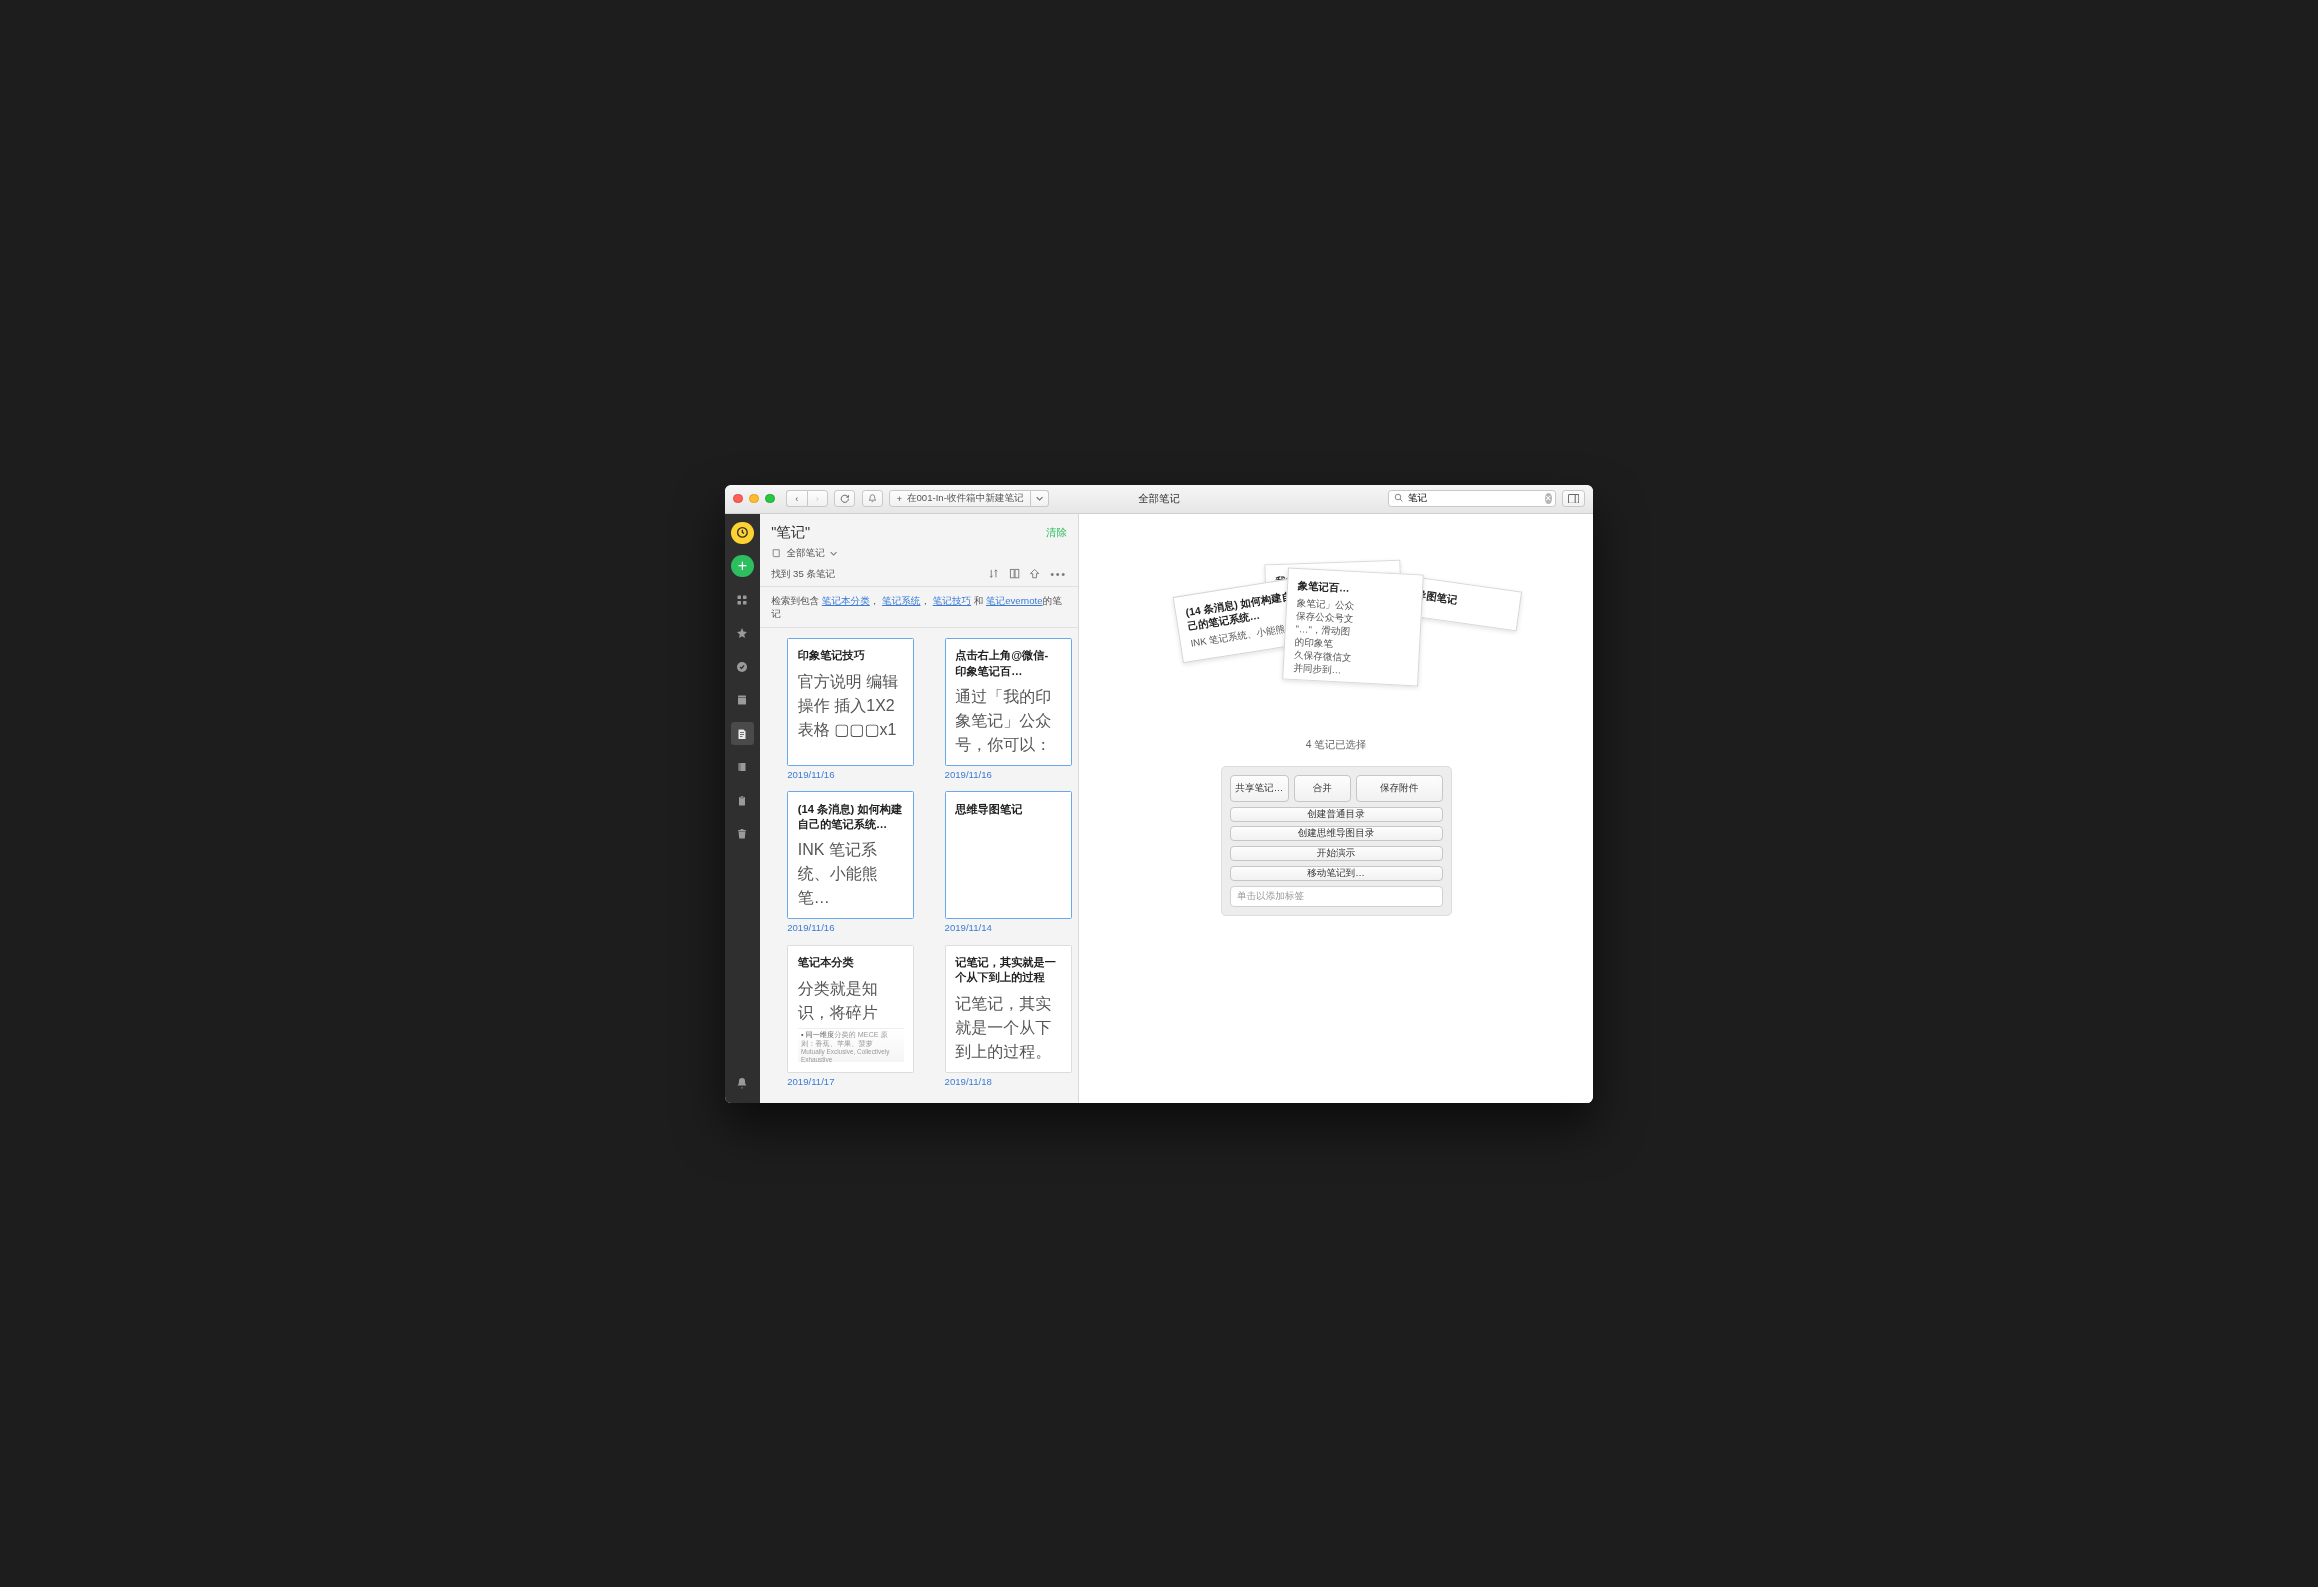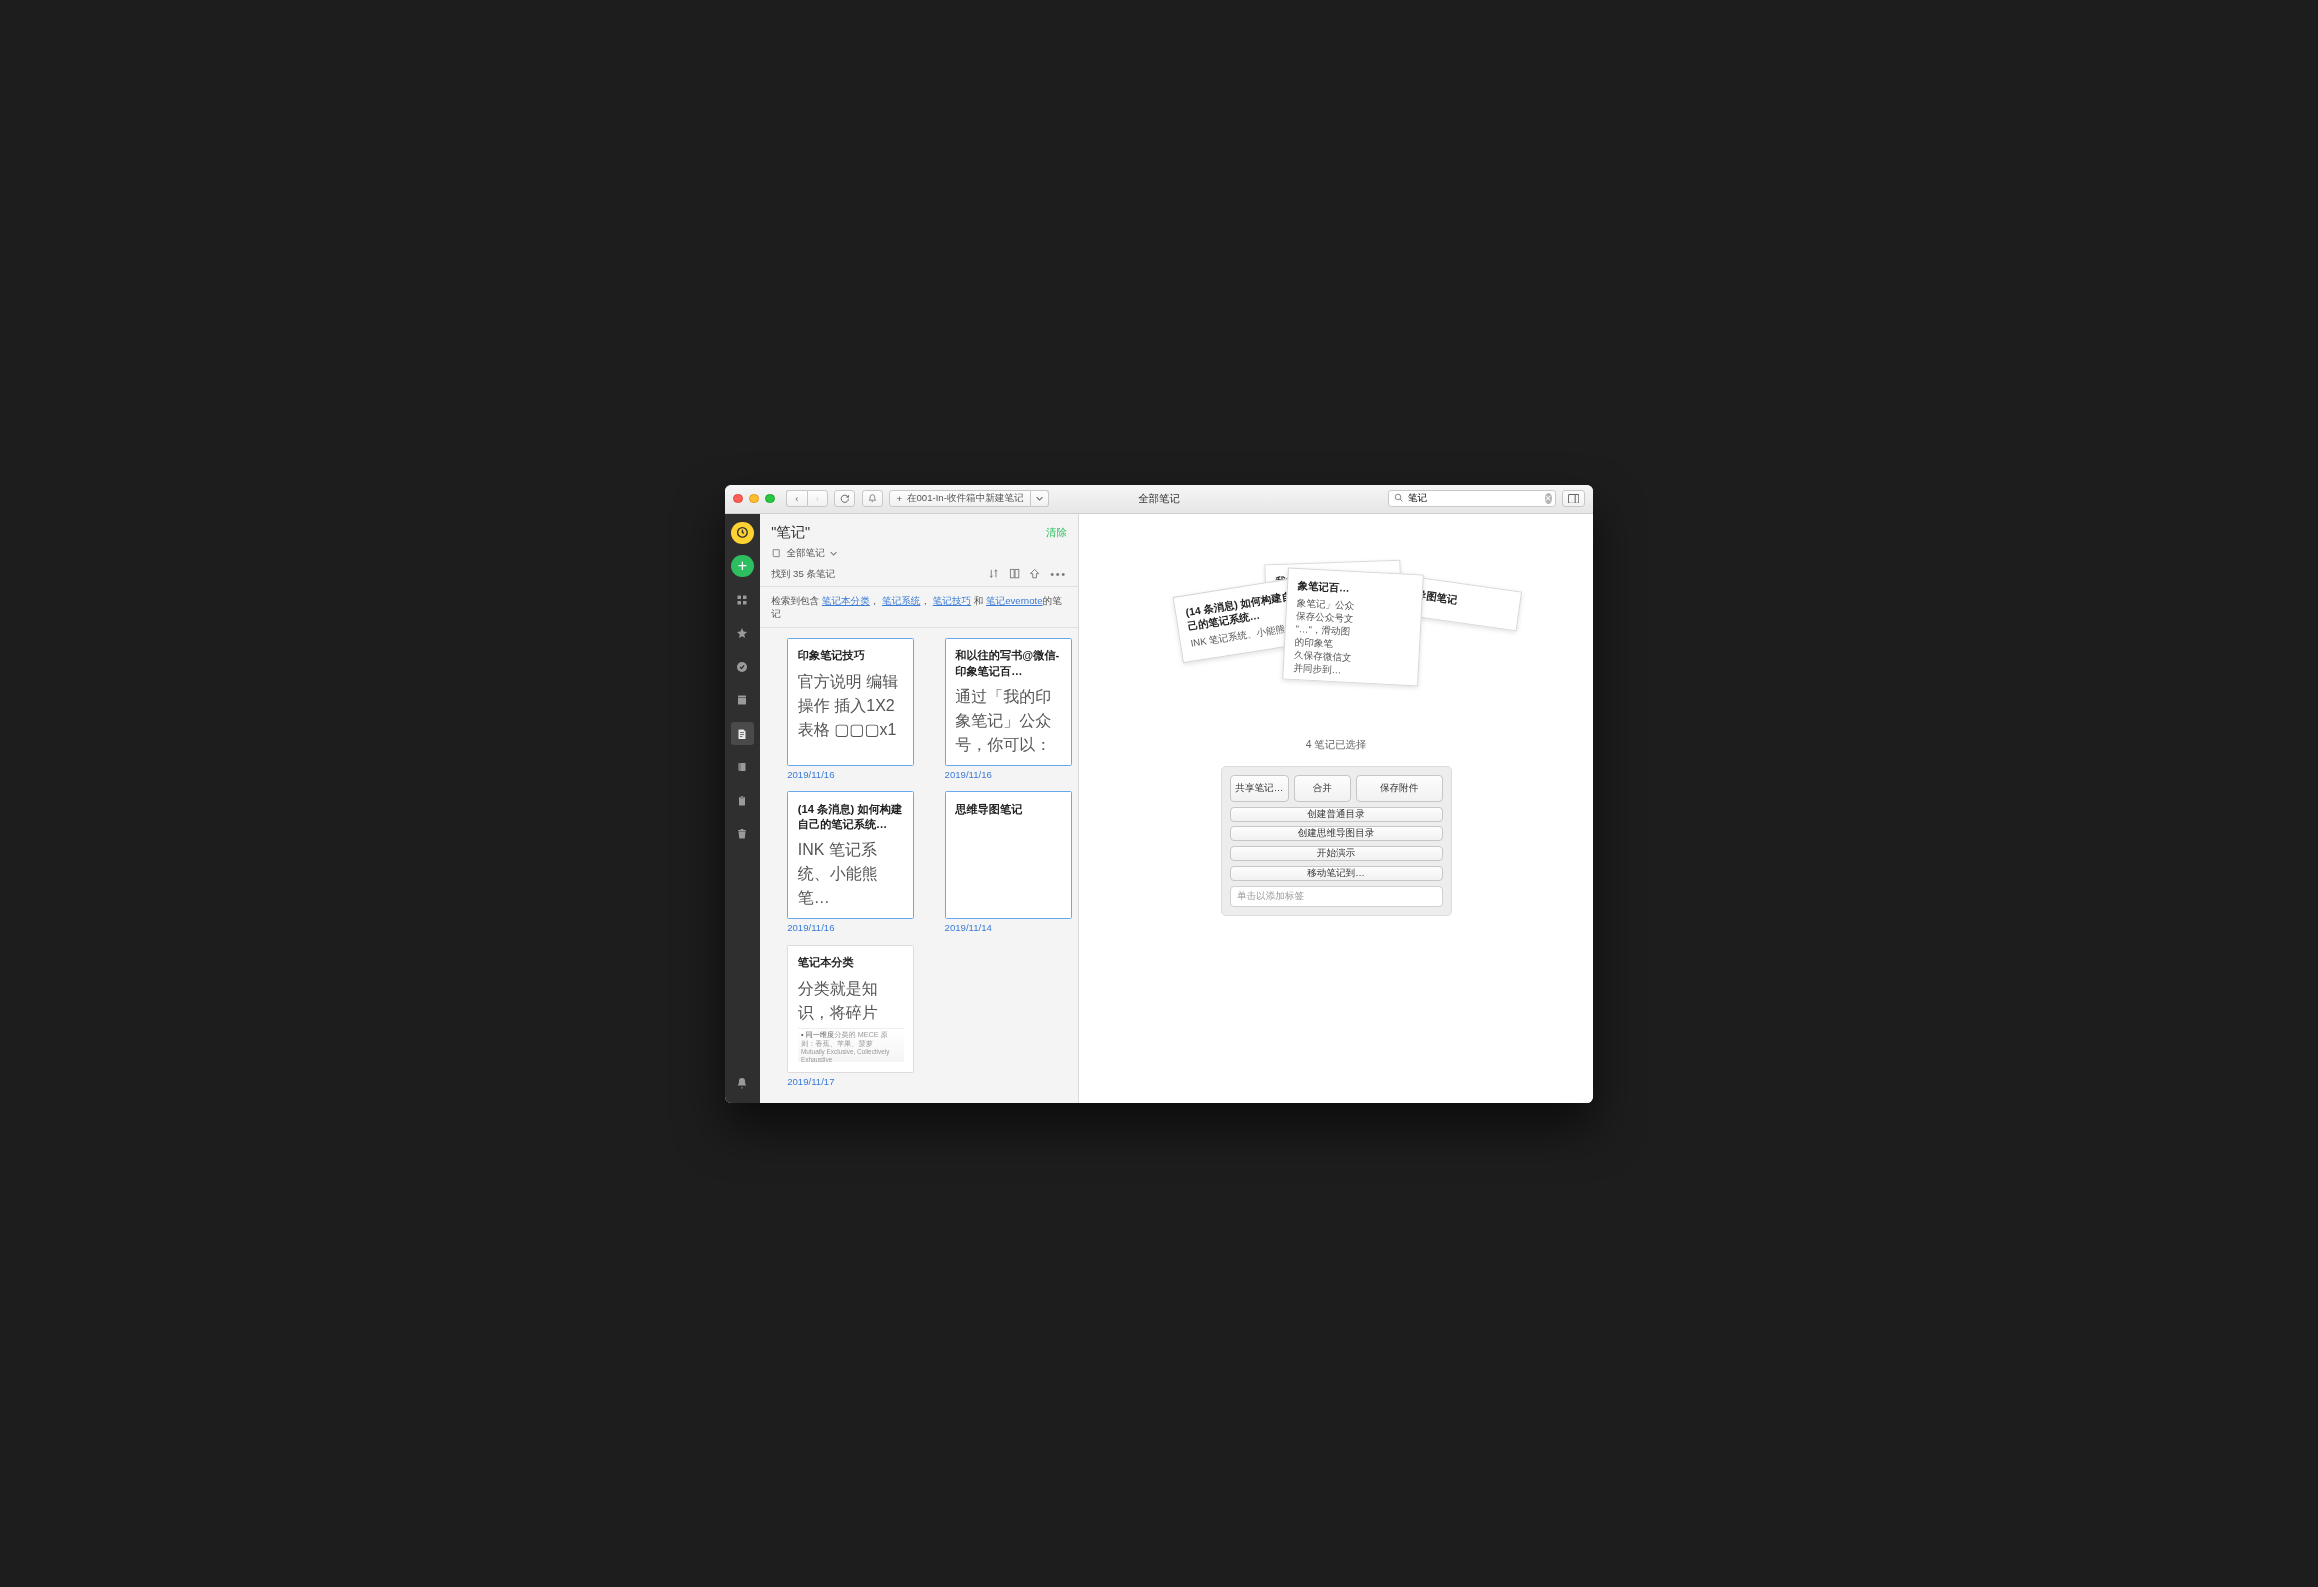--- a/index.html
+++ b/index.html
@@ -339,21 +339,21 @@
         <div class="card-grid" id="card-grid">
             <div class="cell">
               <div class="card">
                 <h4>印象笔记技巧</h4>
                 <p>官方说明 编辑操作 插入1X2 表格 ▢▢▢x1</p>
               </div>
               <div class="card-date">2019/11/16</div>
             </div>
             <div class="cell">
               <div class="card">
-                <h4>和以往的写书@微信- 印象笔记百…</h4>
+                <h4>点击右上角@微信- 印象笔记百…</h4>
                 <p>通过「我的印象笔记」公众号，你可以： 保存公众号文章 点击右上角"…"，滑动图标，选择「我的印象笔记」。即可永久保存微信文章至印象笔记，并同步到…</p>
               </div>
               <div class="card-date">2019/11/16</div>
             </div>
             <div class="cell">
               <div class="card">
                 <h4>(14 条消息) 如何构建自己的笔记系统…</h4>
                 <p>INK 笔记系统、小能熊笔…</p>
               </div>
               <div class="card-date">2019/11/16</div>
@@ -370,20 +370,27 @@
                 <h4>笔记本分类</h4>
                 <p>分类就是知识，将碎片体…</p>
                 <div class="card-thumb">
                   <div style="color:#555;">• 同一维度<span style="color:#999;">分类的 MECE 原则：香蕉、苹果、菠萝</span></div>
                   <div style="color:#999;font-size:6.4px;">Mutually Exclusive, Collectively Exhaustive</div>
                   <div style="color:#d33;">• 不同维度<span style="color:#999;">(带来不同分类结果)，造成分类混乱</span></div>
                 </div>
               </div>
               <div class="card-date">2019/11/17</div>
             </div>
+            <div class="cell">
+              <div class="card unselected">
+                <h4>记笔记，其实就是一个从下到上的过程</h4>
+                <p>记笔记，其实就是一个从下到上的过程。和以往的写书，从上到下是不一样的</p>
+              </div>
+              <div class="card-date">2019/11/18</div>
+            </div>
           </div>
       </div>
     </div>
 
     <div class="detail">
       <div class="stack-area">
         <div class="paper hidden-back">
           <h5>我的印象笔记@</h5>
         </div>
         <div class="paper p1">

